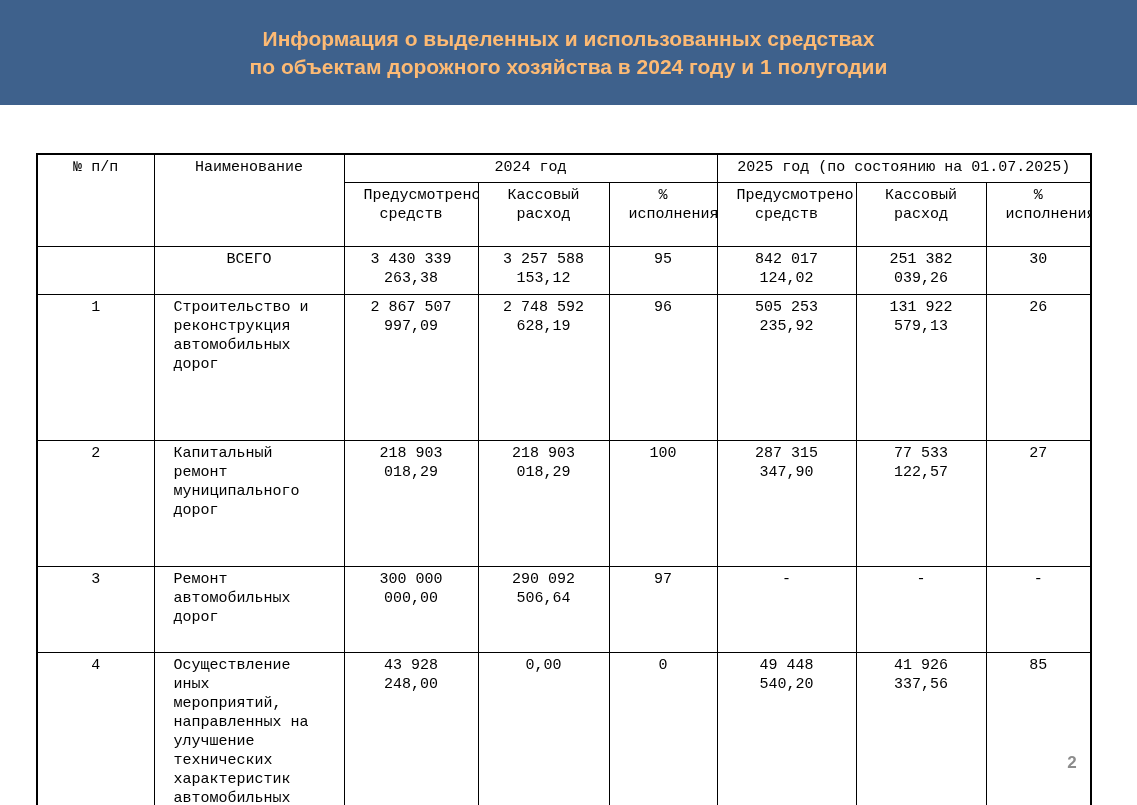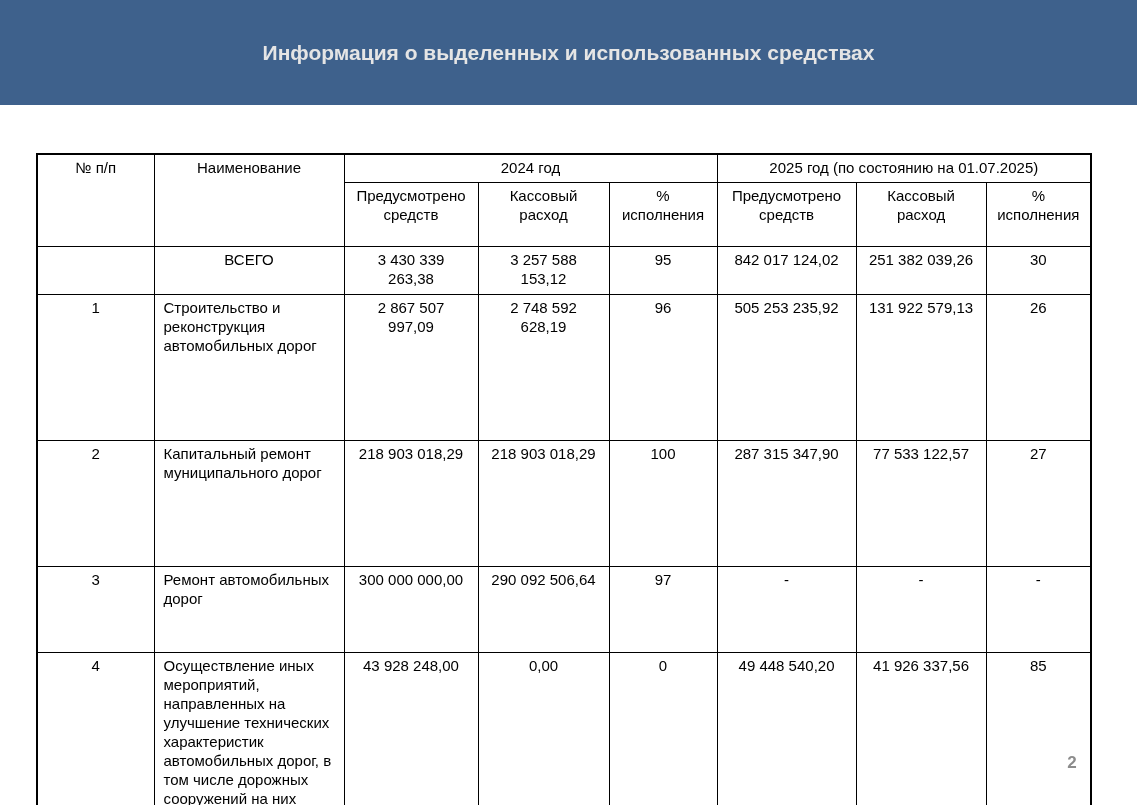--- a/index.html
+++ b/index.html
@@ -21,21 +21,21 @@
     top: 0;
     width: 1137px;
     height: 105px;
     background: #3E618C;
     display: flex;
     flex-direction: column;
     align-items: center;
     justify-content: center;
   }
   .banner .title-line {
-    color: #e5e5e5;
+    color: #fdba74;
     font-size: 21px;
     font-weight: bold;
     line-height: 28px;
     text-align: right;
     white-space: nowrap;
   }
   .table-wrap {
     position: absolute;
     left: 36px;
     top: 153px;
@@ -45,24 +45,25 @@
     border-collapse: collapse;
     table-layout: fixed;
     width: 1054px;
     border: 2px solid #000000;
     font-size: 15px;
     color: #000000;
   }
   table.fund td, table.fund th {
     border: 1px solid #000000;
     vertical-align: top;
-    padding: 3px 9px;
+    padding: 3px 19px;
     font-weight: normal;
     line-height: 19px;
     overflow: hidden;
+    font-family: Liberation Mono, monospace;
   }
   .c-center { text-align: center; }
   .c-left   { text-align: left; margin-top: 23px; }
   .bold     { font-weight: bold; }
   tr.hdr-group td { height: 21px; }
   tr.hdr-sub  td { height: 57px; }
   tr.r-total  td { height: 41px; }
   tr.r-1 td { height: 139px; }
   tr.r-2 td { height: 119px; }
   tr.r-3 td { height: 79px; }
@@ -78,20 +79,21 @@
     font-weight: bold;
   }
 </style>
 </head>
 <body>
 
 <div class="slide">
 
   <div class="banner">
     <div class="title-line">Информация о выделенных и использованных средствах</div>
+    <div class="title-line">по объектам дорожного хозяйства в 2024 году и 1 полугодии</div>
   </div>
 
   <div class="table-wrap">
     <table class="fund">
       <colgroup>
         <col style="width:117px">
         <col style="width:190px">
         <col style="width:134px">
         <col style="width:131px">
         <col style="width:108px">

